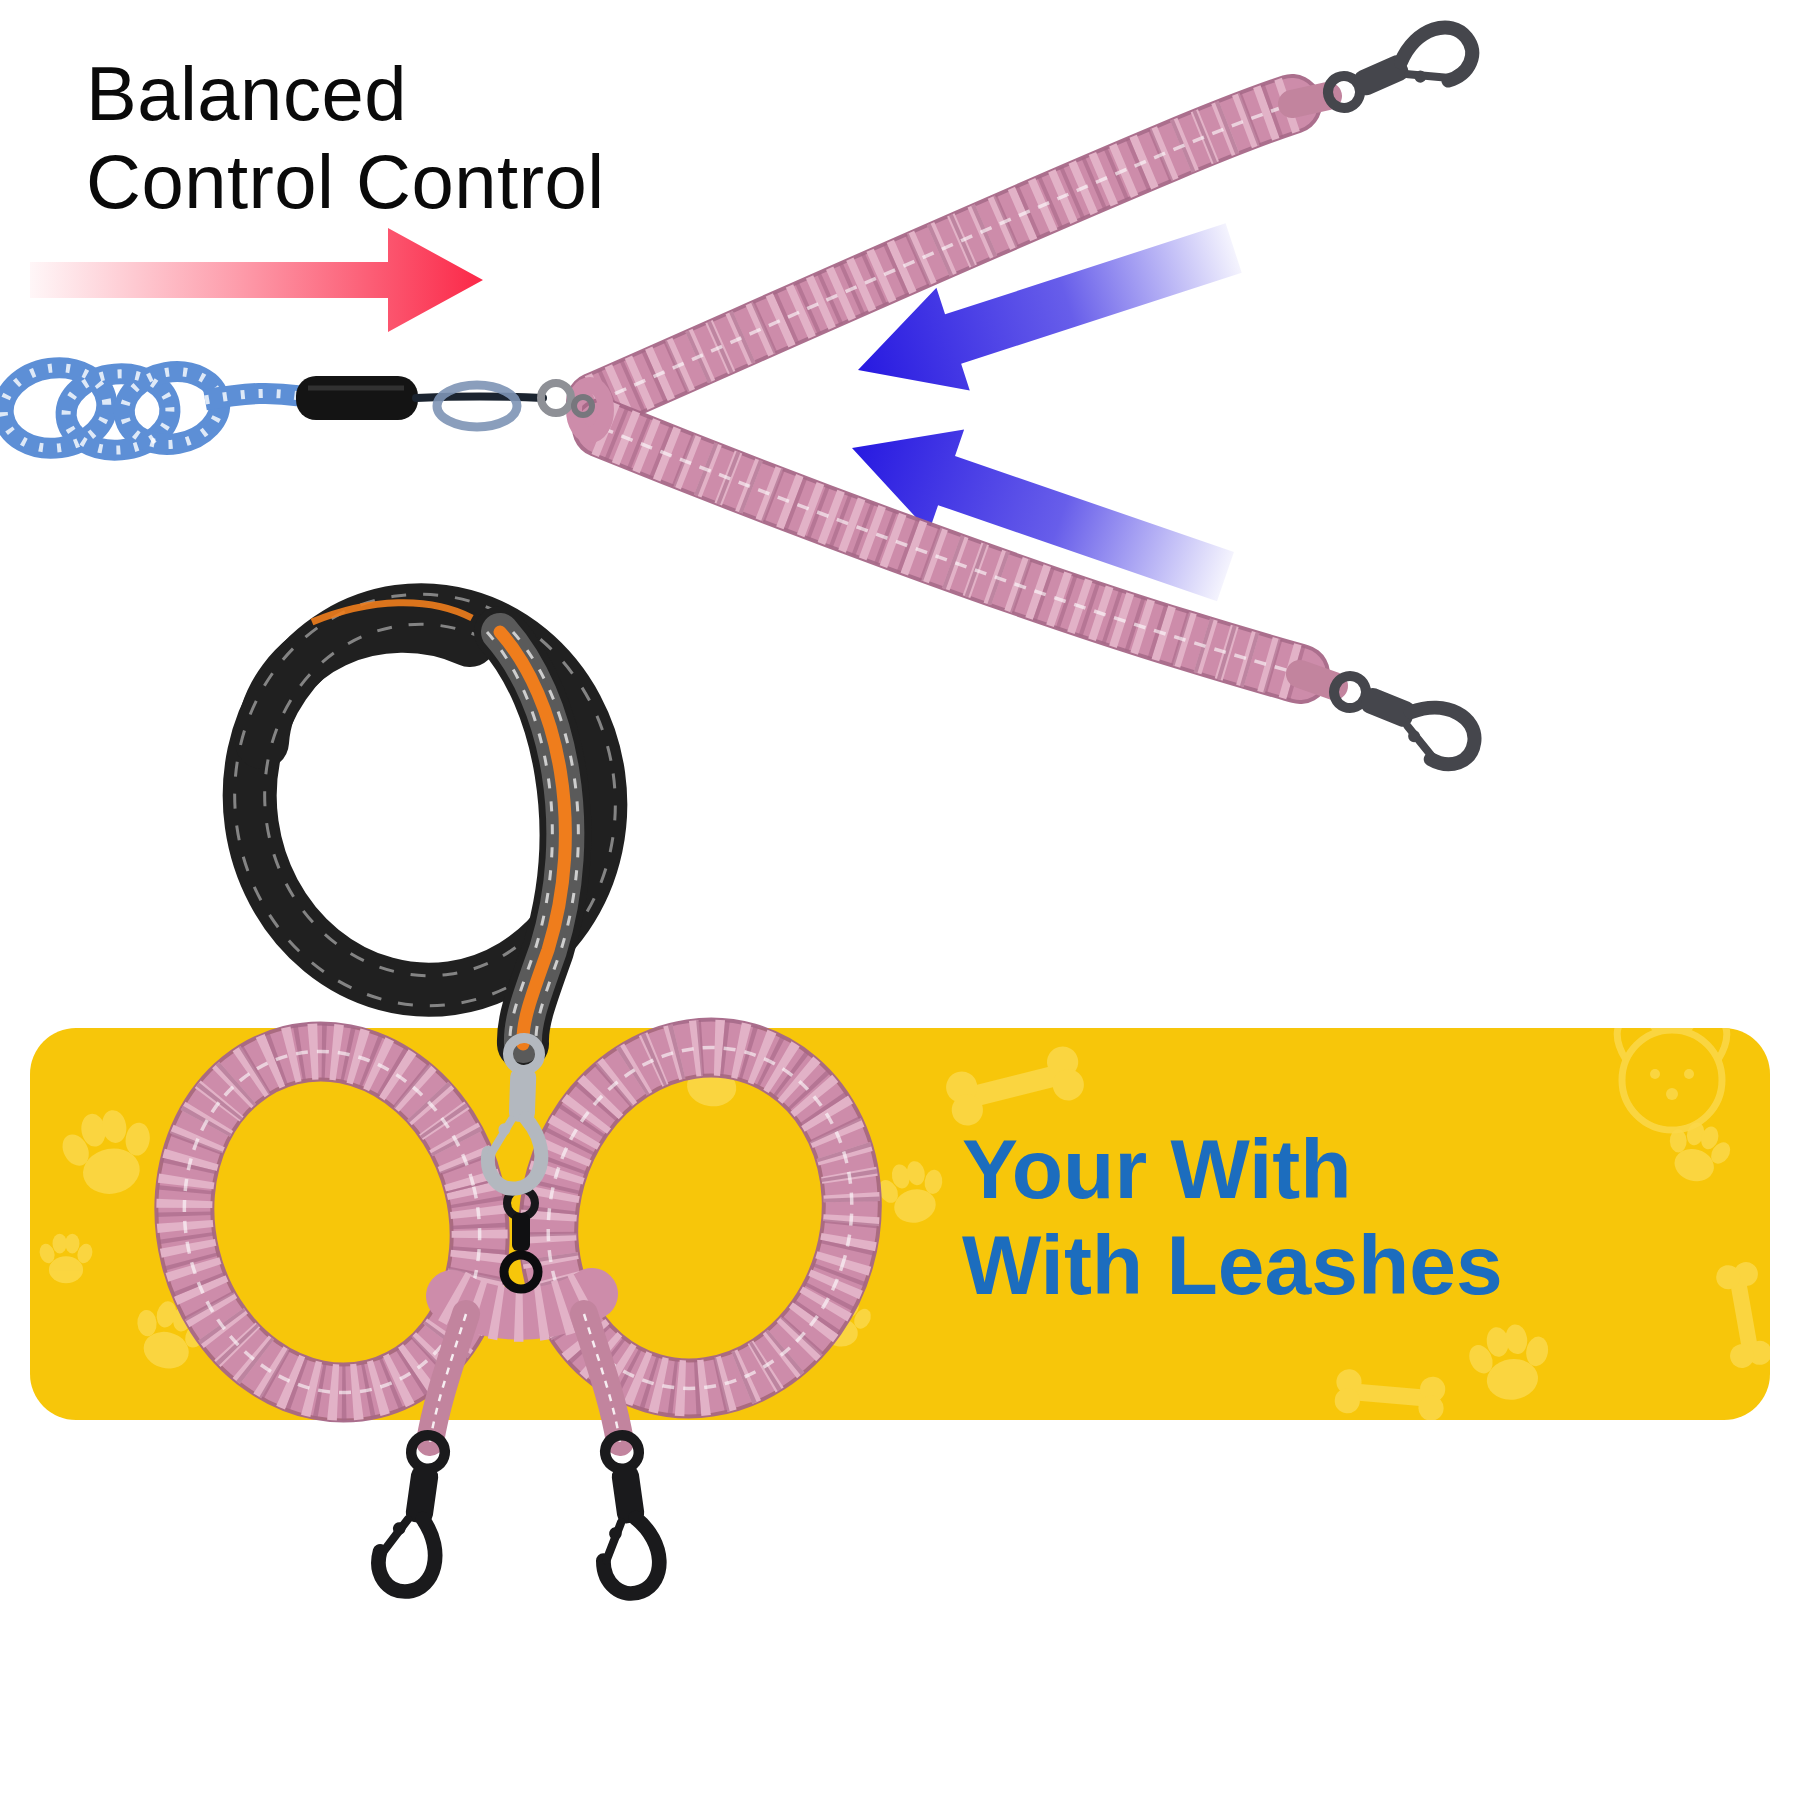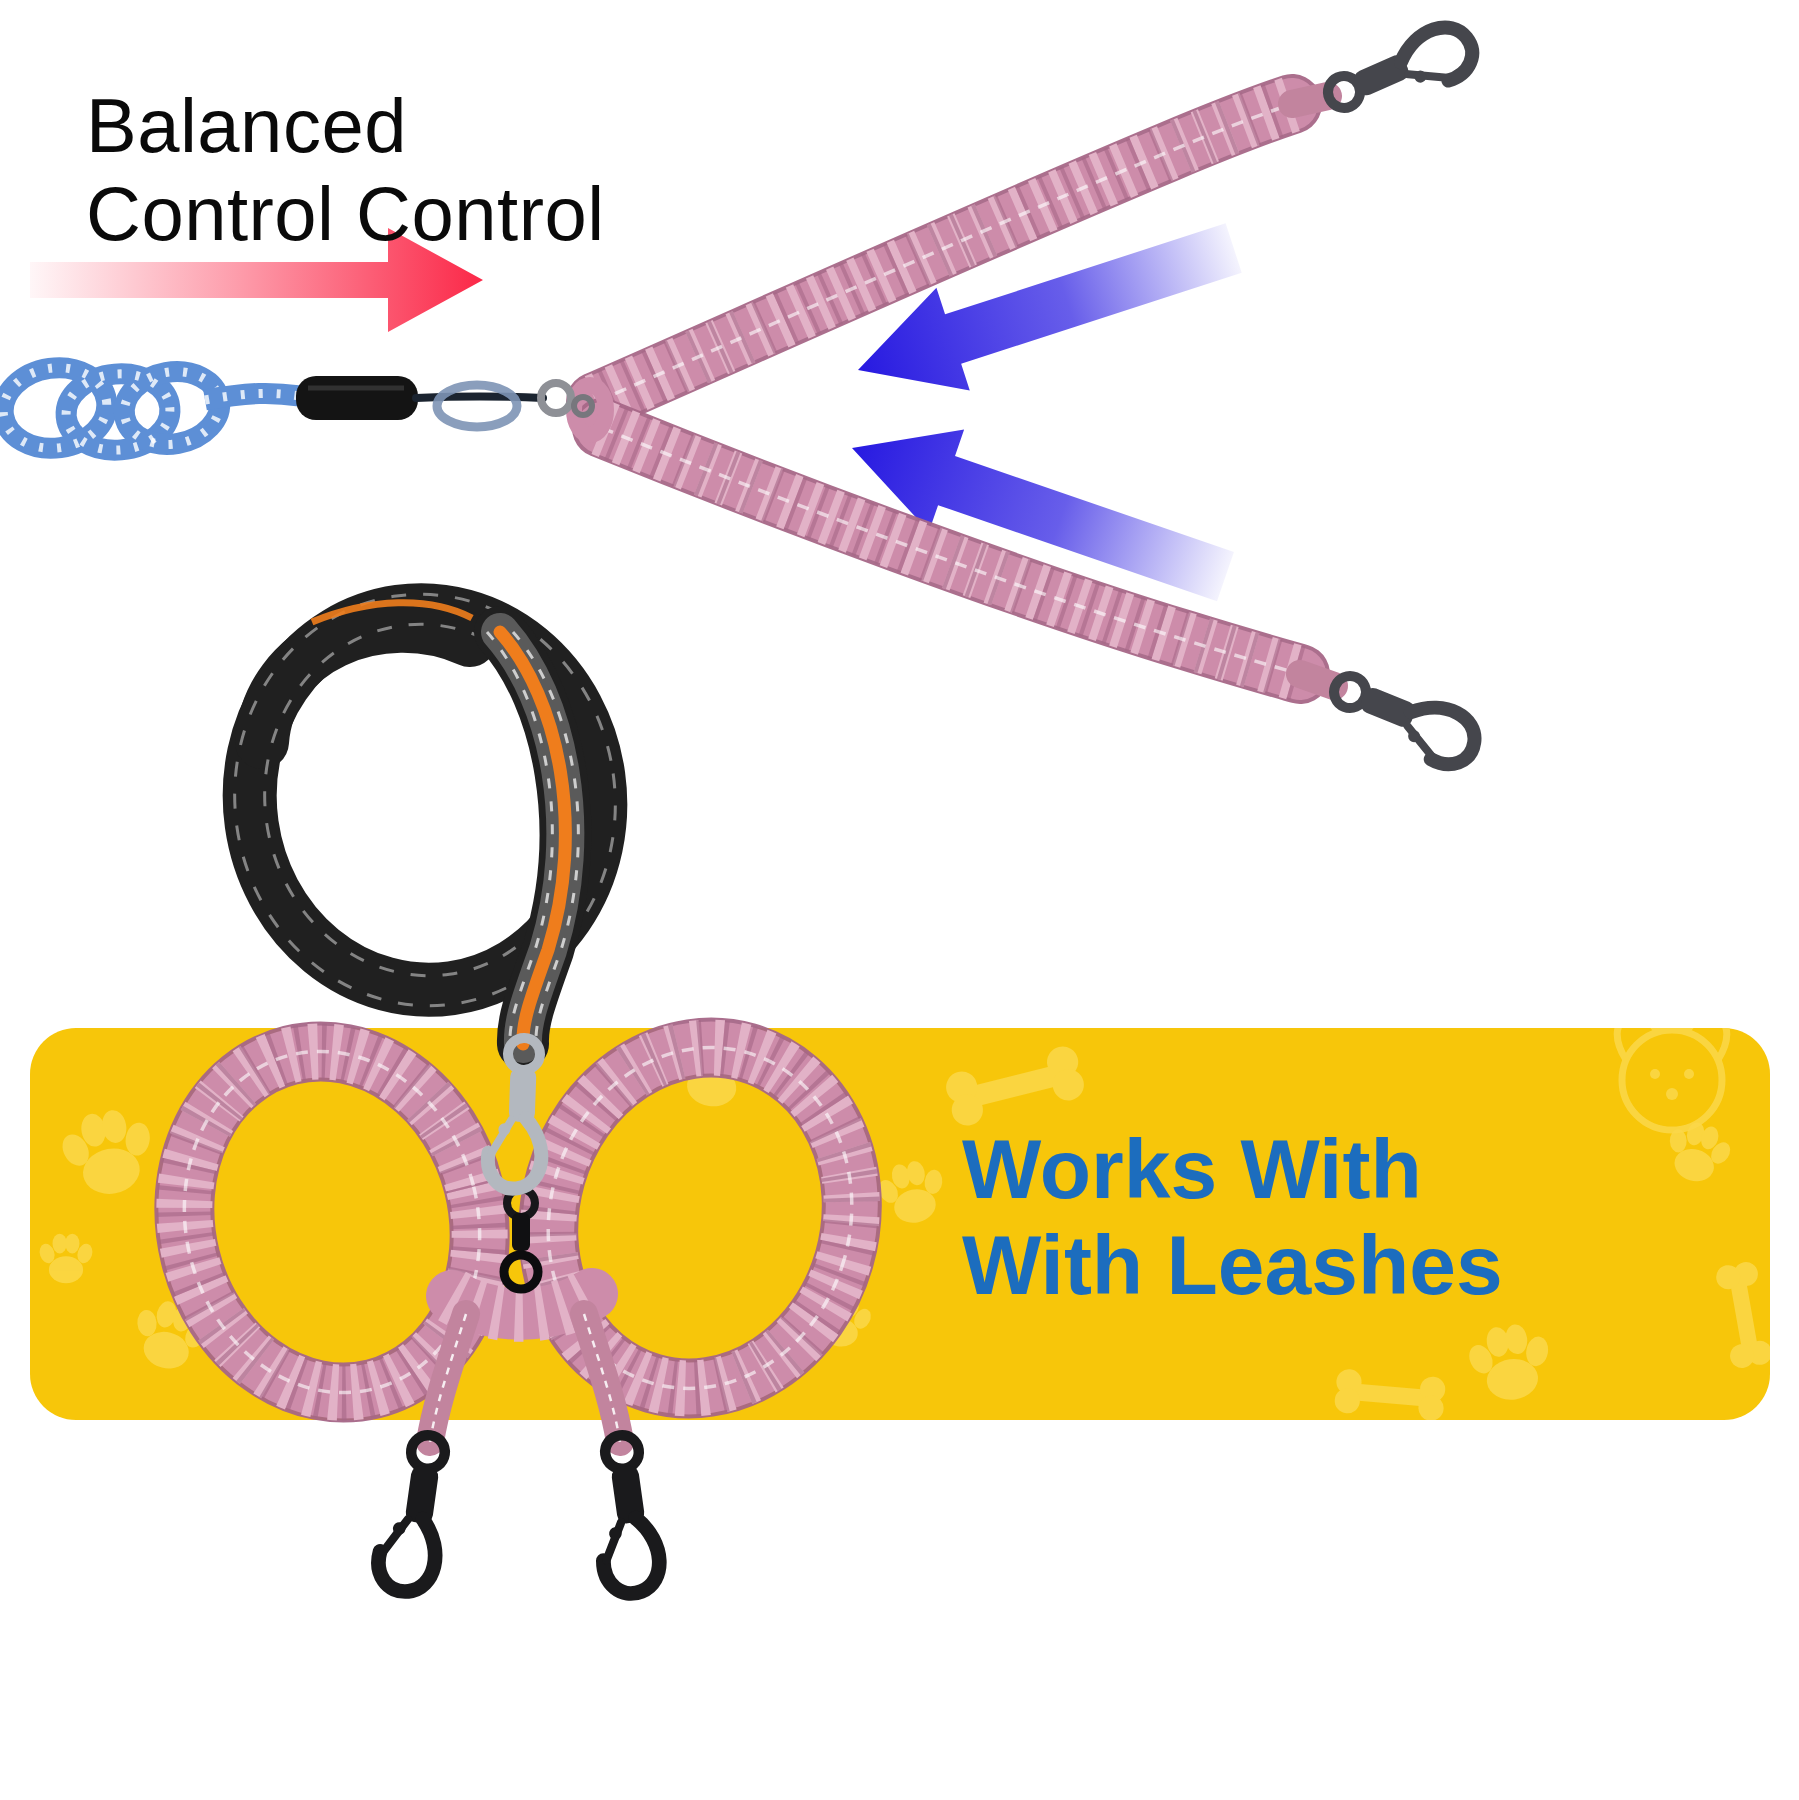--- a/index.html
+++ b/index.html
@@ -9,21 +9,21 @@
     font-family:"Liberation Sans",sans-serif;
   }
   .banner{
     position:absolute;left:30px;top:1028px;width:1740px;height:392px;
     border-radius:46px;background:var(--banner_background,#f7c60a);
   }
   svg.art{position:absolute;left:0;top:0;}
   .headline{
     position:absolute;left:86px;top:50px;
     font-size:76px;line-height:1.16;color:var(--headline_text,#0a0a0a);
-    letter-spacing:.5px;white-space:nowrap;margin-top:32px;
+    letter-spacing:.5px;white-space:nowrap;
   }
   .banner-text{
     position:absolute;left:962px;top:1122px;
     font-size:84px;font-weight:700;line-height:1.14;
     color:var(--banner_text,#1c6dbe);white-space:nowrap;
   }
   
   .deco{opacity:.85;}
   .bungee-outline{stroke:var(--bungee_pink_dark,#a66787);stroke-width:60;stroke-linecap:round;opacity:.95;fill:none;}
   .bungee-core{stroke:var(--bungee_pink,#cd8caa);stroke-width:52;stroke-linecap:round;fill:none;}
@@ -218,17 +218,17 @@
       <use href="#snapHook" style="color:var(--clasp_silver,#b3b8bf)" transform="translate(524,1054) rotate(92)"></use>
     </g>
   </svg>
 
   <div class="headline">
     <div>Balanced</div>
     <div>Control Control</div>
   </div>
 
   <div class="banner-text">
-    <div>Works With</div>
+    <div>Your With</div>
     <div>With Leashes</div>
   </div>
 
 </div>
 
 </body></html>

